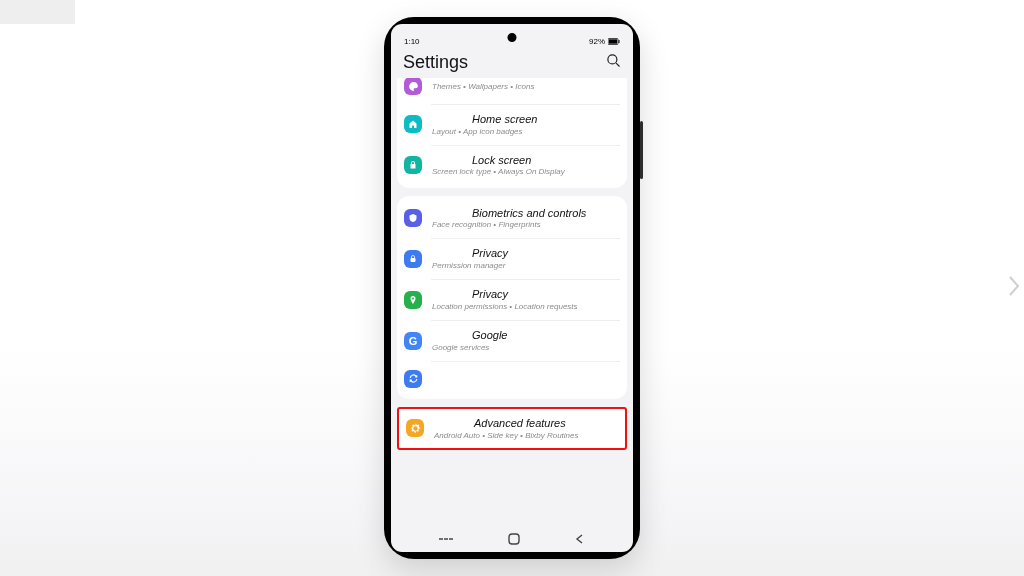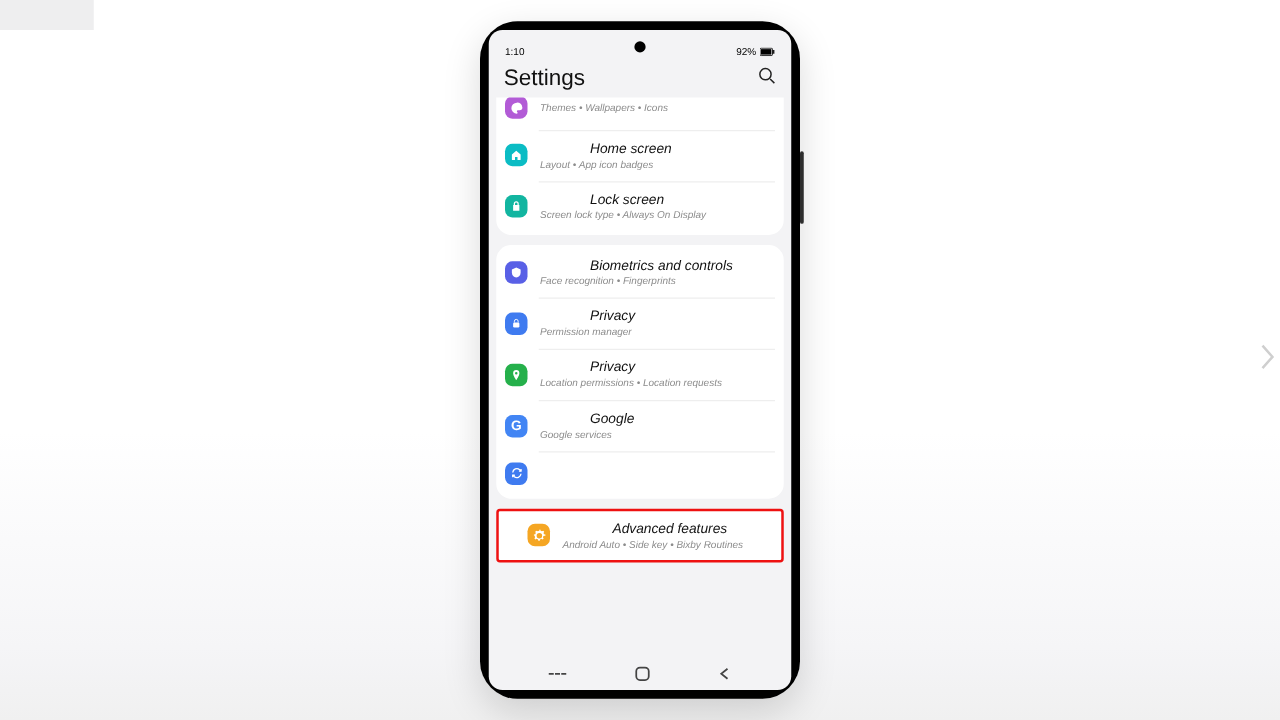--- a/index.html
+++ b/index.html
@@ -60,21 +60,21 @@
   .row+.row:before{
     content:"";position:absolute;left:34px;right:7px;top:0;height:1px;background:#eee;
   }
   .ico{
     width:18px;height:18px;border-radius:6px;flex:0 0 18px;
     display:flex;align-items:center;justify-content:center;color:#fff;font-size:10px;
   }
   .title{font-size:11px;color:#111;line-height:1.15;margin-left:40px;}
   .sub{font-size:8px;color:#8c8c8c;line-height:1.15;margin-top:1px;}
   .txt{display:flex;flex-direction:column;min-width:0;font-style:italic;}
-  .highlight{border:2px solid #e11;border-radius:3px;padding:4px 21px;margin:0 6px 6px;
+  .highlight{border:2px solid #e11;border-radius:3px;padding:4px 5px;margin:0 6px 6px;
     background:#fff;}
   .highlight .row{padding:4px 2px;}
   
   .nav{
     height:26px;display:flex;align-items:center;justify-content:space-around;
     padding:0 20px;color:#444;
   }
   .nav svg{display:block;}
   .trim{ 
     margin-top:-12px;

